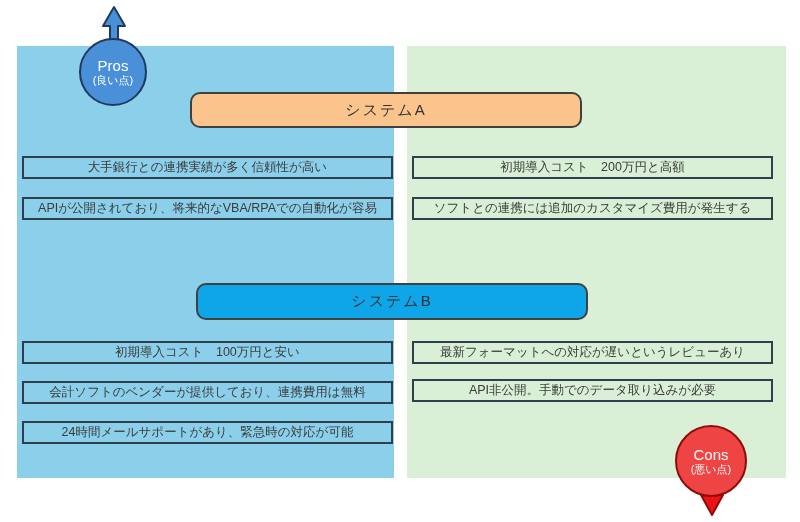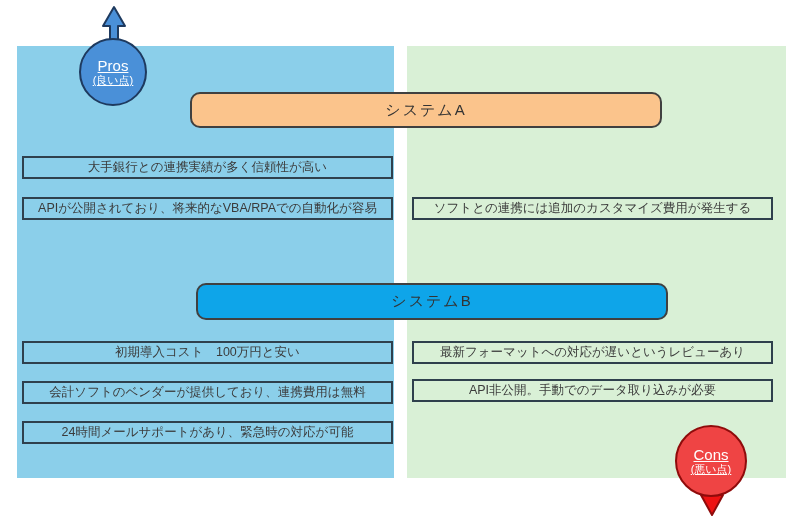--- a/index.html
+++ b/index.html
@@ -5,40 +5,40 @@
   html,body{margin:0;padding:0;background:#ffffff;}
   .canvas{
     position:relative;width:800px;height:522px;overflow:hidden;background:#ffffff;
     font-family:"Liberation Sans","DejaVu Sans",sans-serif;
   }
   .panel{position:absolute;top:46px;height:432px;}
   .pros-panel{left:17px;width:377px;background:#8BCFEA;}
   .cons-panel{left:407px;width:379px;background:#D9F0D6;}
 
   .pill{
-    position:absolute;width:472px;box-sizing:border-box;
+    position:absolute;width:392px;box-sizing:border-box;
     border:2px solid #404040;border-radius:10px;
     display:flex;align-items:center;justify-content:center;
     font-size:15px;color:#333333;letter-spacing:2px;z-index:3;
   }
   .pill-a{left:190px;top:92px;height:36px;background:#FBC48C;}
   .pill-b{left:196px;top:283px;height:37px;background:#0ea5e9;}
 
   .row-box{
     position:absolute;height:23px;box-sizing:border-box;
     border:2px solid #2F404D;display:flex;align-items:center;justify-content:center;
     font-size:12.5px;color:#3B3B3B;white-space:nowrap;z-index:2;
   }
   .row-left{left:22px;width:371px;}
   .row-right{left:412px;width:361px;}
 
   .badge{
     position:absolute;border-radius:50%;box-sizing:border-box;z-index:5;
     display:flex;flex-direction:column;align-items:center;justify-content:center;
-    color:#ffffff;text-align:left;line-height:1.15;text-decoration:underline;
+    color:#ffffff;text-align:left;line-height:1.15;
   }
   .pros-badge{left:79px;top:38px;width:68px;height:68px;background:#4A90D8;border:2.5px solid #1E3A5F;}
   .cons-badge{left:675px;top:425px;width:72px;height:72px;background:#ef4444;border:2.5px solid #8F0B0B;}
   .badge-label{font-size:15px;font-weight:500;}
   .badge-sub{font-size:11px;}
 
   .arrow{position:absolute;z-index:4;}
   .arrow-up{left:98px;top:5px;}
   .arrow-down{left:696px;top:478px;}
 </style>
@@ -54,20 +54,21 @@
     <span>システムA</span>
   </div>
 
   <div class="pill pill-b">
     <span>システムB</span>
   </div>
 
   <div class="row-box row-left" style="top:156px">大手銀行との連携実績が多く信頼性が高い</div>
   <div class="row-box row-left" style="top:197px">APIが公開されており、将来的なVBA/RPAでの自動化が容易</div>
 
+  <div class="row-box row-right" style="top:156px">初期導入コスト　200万円と高額</div>
   <div class="row-box row-right" style="top:197px">ソフトとの連携には追加のカスタマイズ費用が発生する</div>
 
   <div class="row-box row-left" style="top:341px">初期導入コスト　100万円と安い</div>
   <div class="row-box row-left" style="top:381px">会計ソフトのベンダーが提供しており、連携費用は無料</div>
   <div class="row-box row-left" style="top:421px">24時間メールサポートがあり、緊急時の対応が可能</div>
 
   <div class="row-box row-right" style="top:341px">最新フォーマットへの対応が遅いというレビューあり</div>
   <div class="row-box row-right" style="top:379px">API非公開。手動でのデータ取り込みが必要</div>
 
   <svg class="arrow arrow-up" width="32" height="46" viewBox="0 0 32 46">

